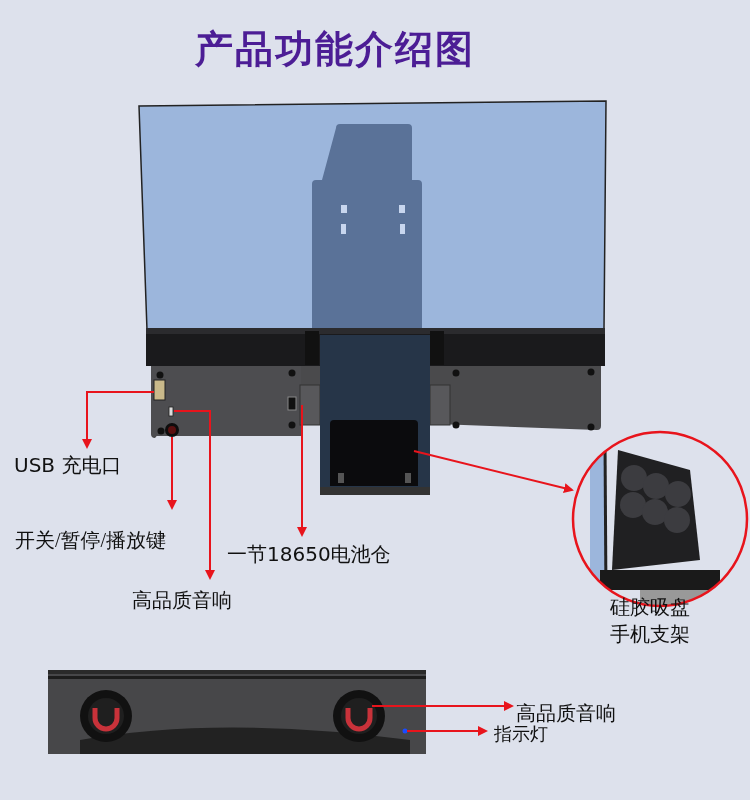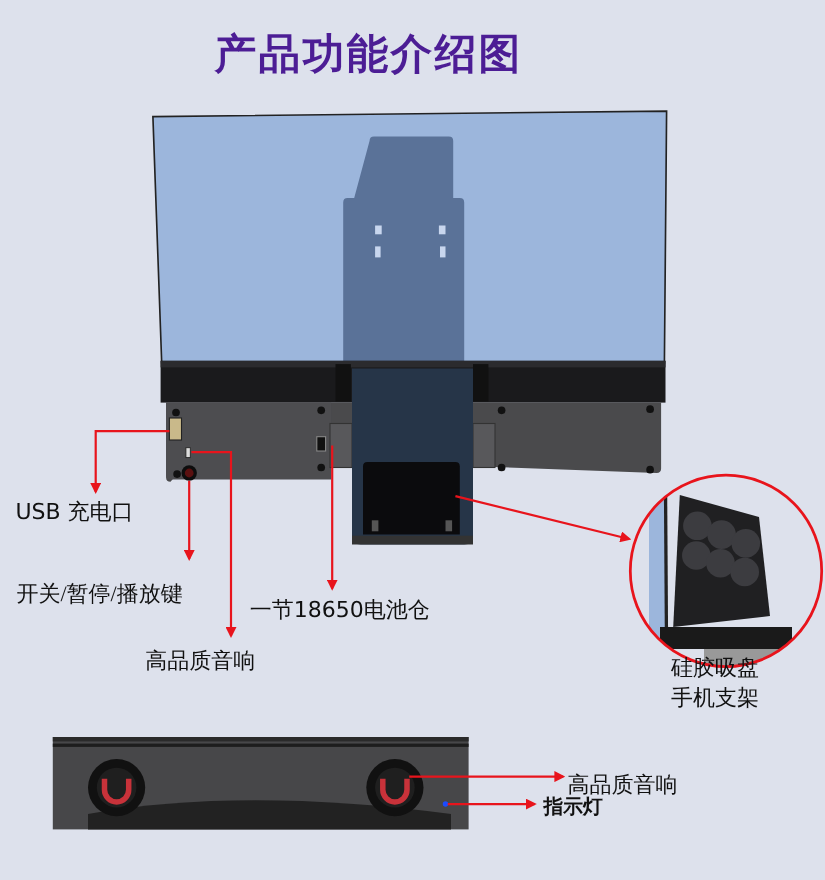--- a/index.html
+++ b/index.html
@@ -1,21 +1,21 @@
 <!DOCTYPE html>
 <html><head>
 <meta charset="utf-8">
 <style>
   html, body { margin:0; padding:0; }
   body { width:750px; height:800px; background:#dde1ec; position:relative; overflow:hidden;
          font-family:"DejaVu Sans","Liberation Sans",sans-serif; color:#111; }
   .abs { position:absolute; }
   .title { left:0; top:24px; width:670px; text-align:center; font-size:38px; font-weight:bold; letter-spacing:2px; color:#4c1d95; }
   .label { font-size:20px; color:#111; white-space:nowrap; line-height:27px; }
-  .label-sm { font-size:18px; font-weight:bold; }
+  .label-sm { font-size:18px; font-weight:normal; }
   svg { position:absolute; left:0; top:0; }
 </style>
 </head>
 <body>
 
 <div class="abs title">产品功能介绍图</div>
 
 <svg width="750" height="800" viewBox="0 0 750 800">
 
   <g>

